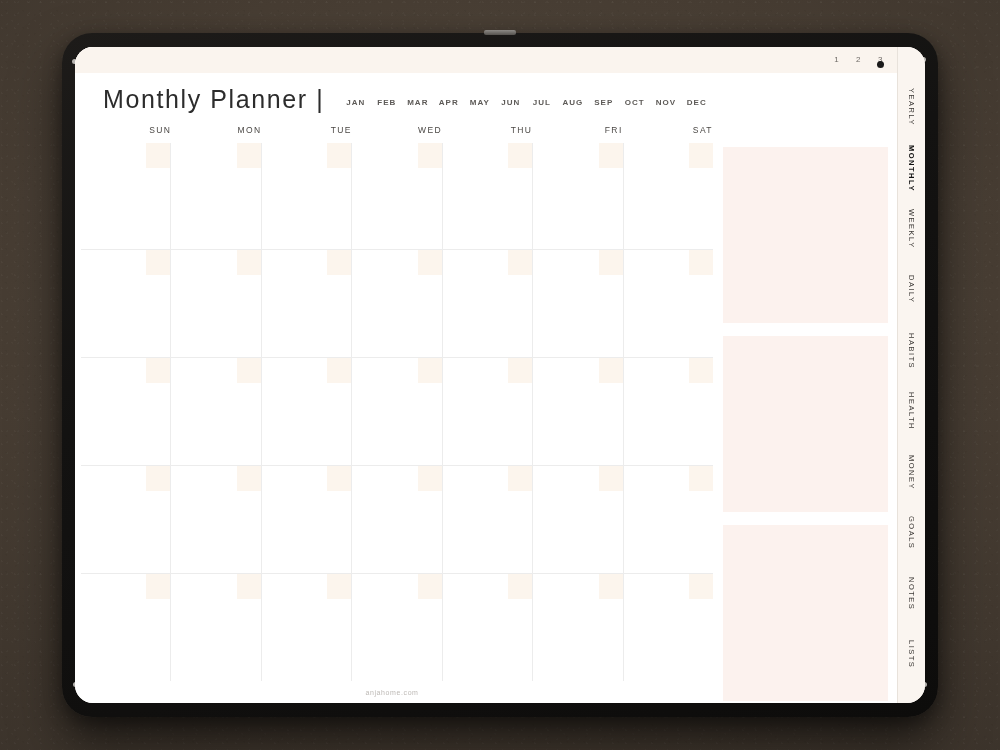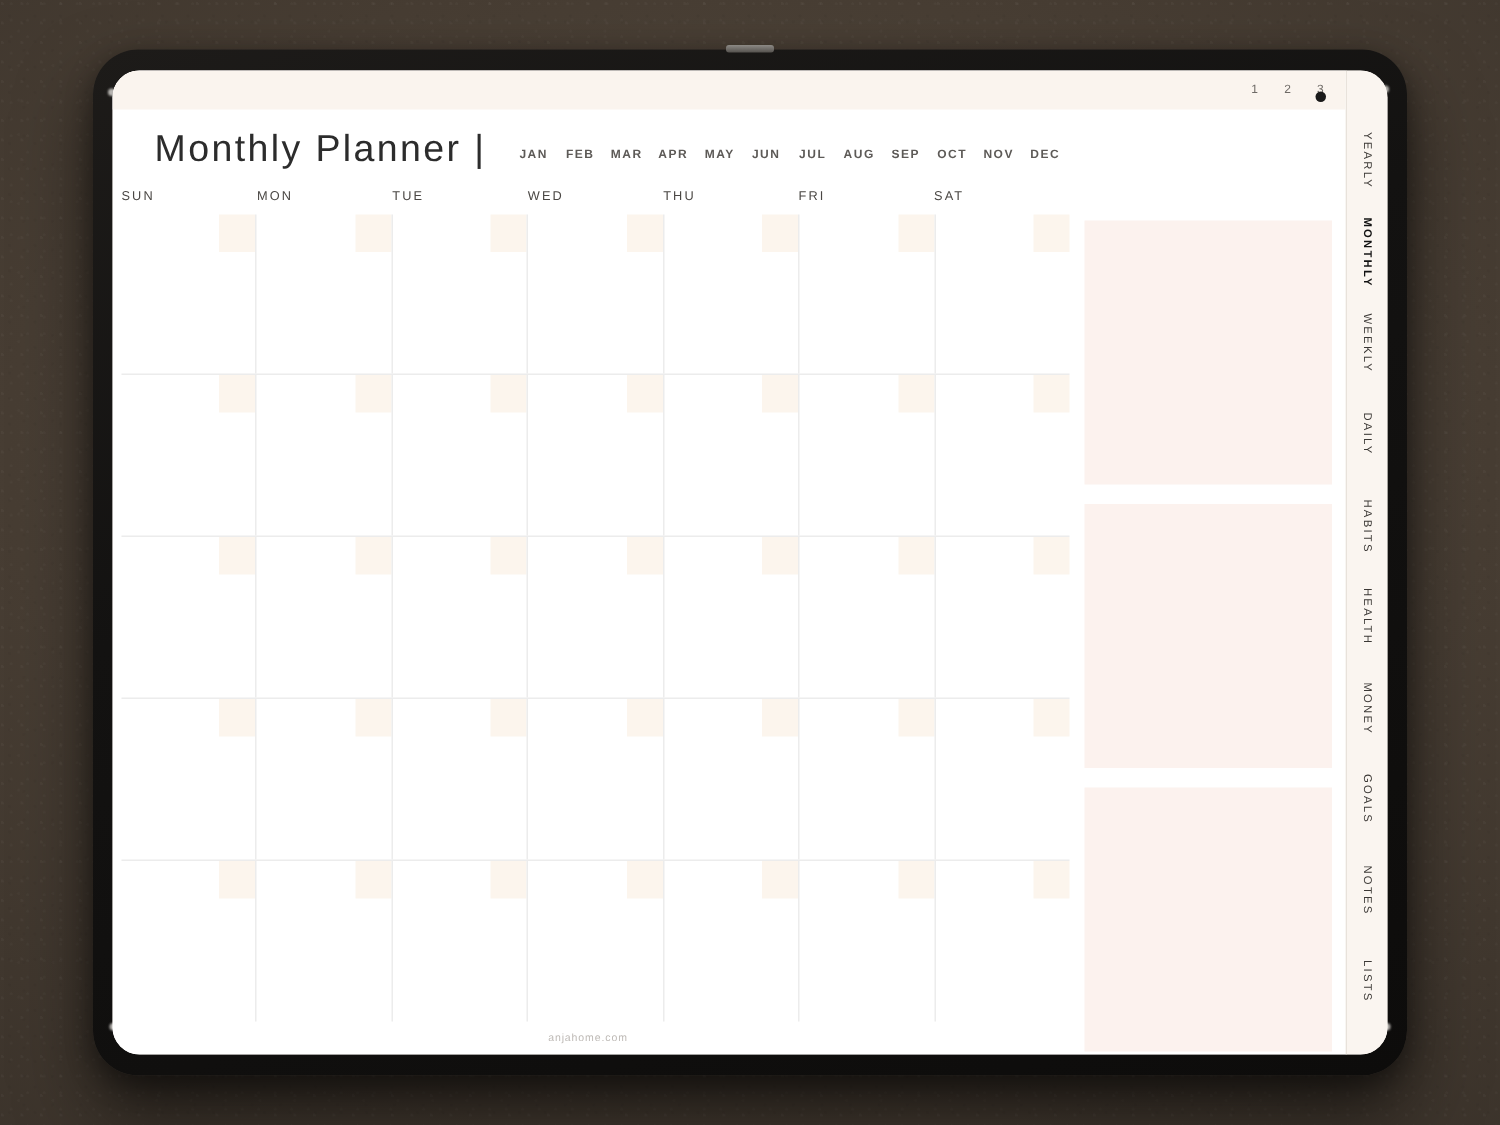--- a/index.html
+++ b/index.html
@@ -157,21 +157,21 @@
   
   .weekday-row {
     flex: 0 0 auto;
     display: flex;
     padding: 14px 0 8px 0;
     margin-left: 6px;
     width: 632px;
   }
   .weekday {
     flex: 1 1 0;
-    text-align: left;
+    text-align: right;
     font-size: 8.5px;
     letter-spacing: 1.4px;
     color: #4a4744;
     line-height: 1;
   }
 
   
   .body-area {
     flex: 1 1 auto;
     display: flex;

